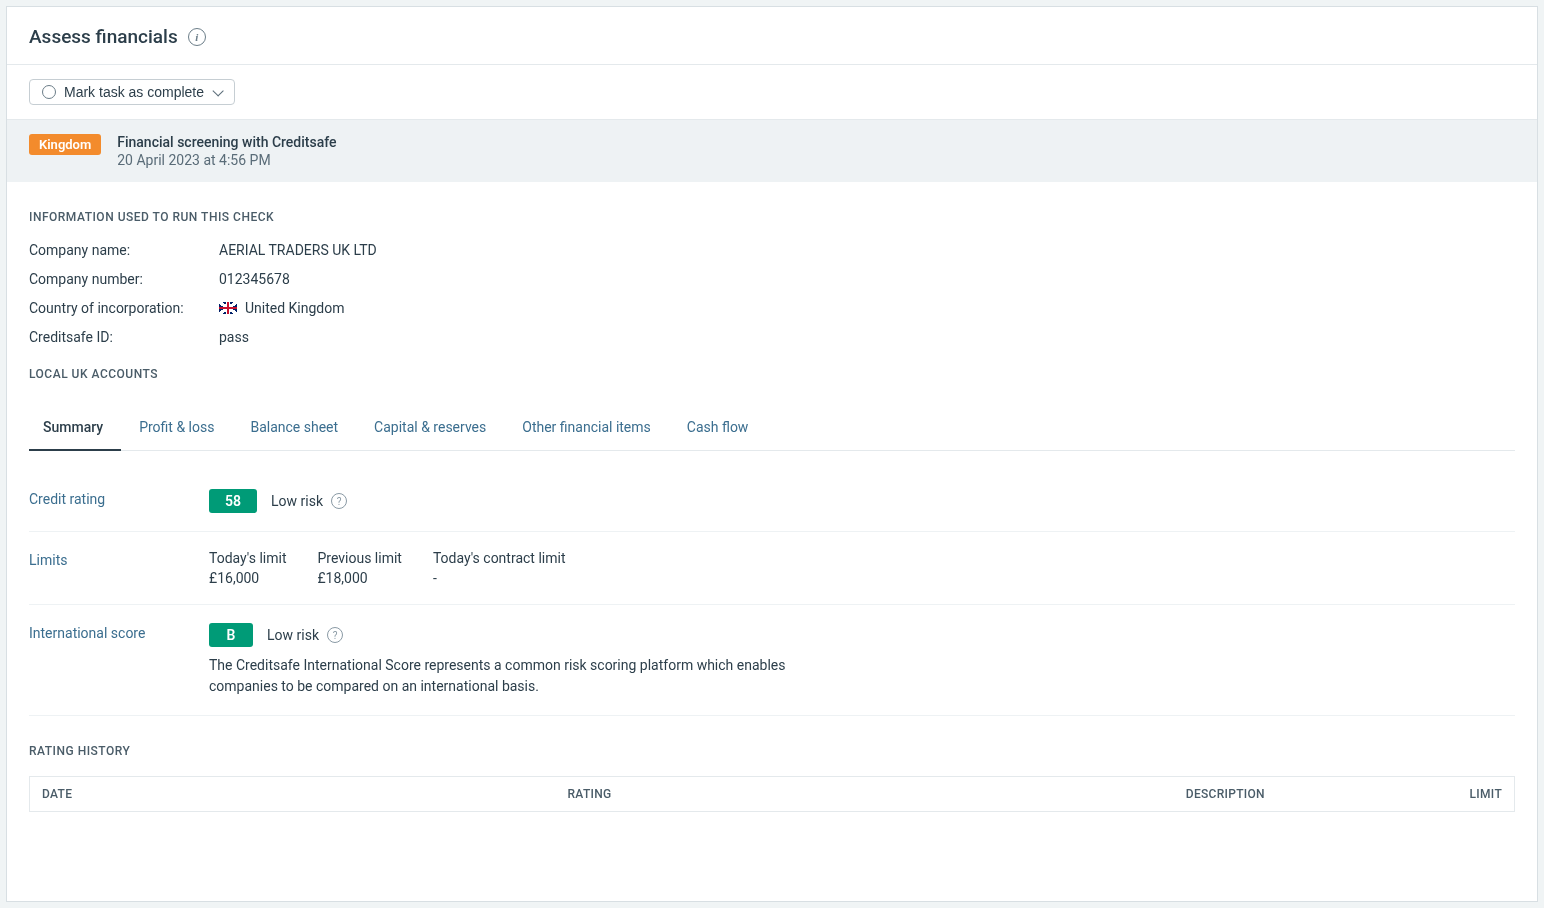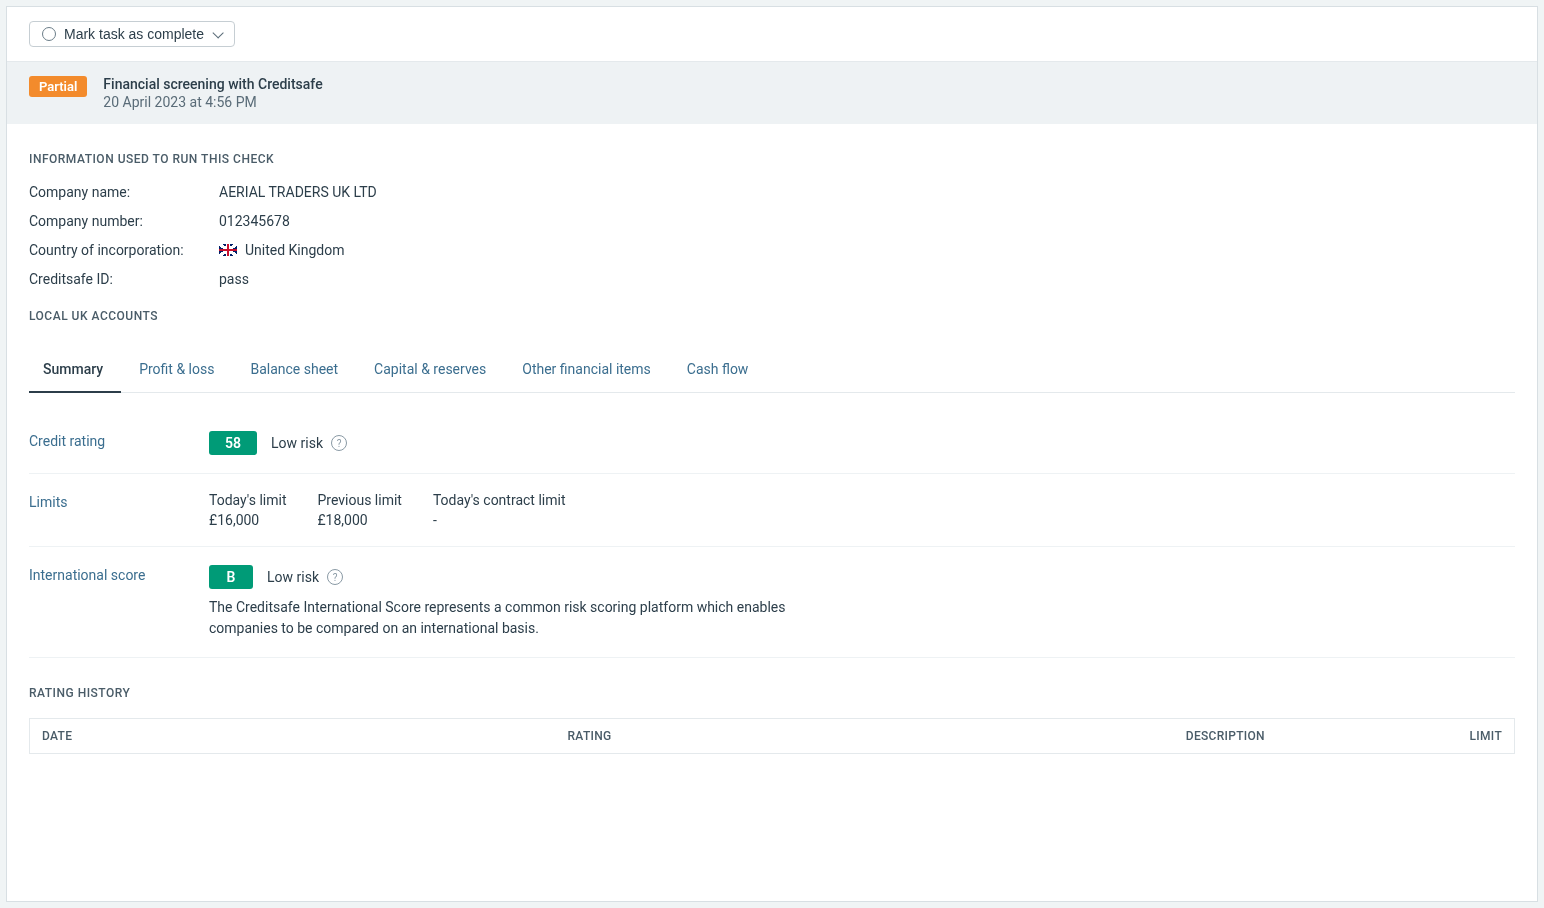--- a/index.html
+++ b/index.html
@@ -294,31 +294,35 @@
     .flex-inline {
       display: inline-flex;
       align-items: center;
     }
   </style>
 </head>
 <body>
 
 <div class="window">
 
+  <div class="header">
+    <h1>Assess financials</h1>
+    <span class="info-icon">i</span>
+  </div>
 
   <div class="toolbar">
     <button class="btn">
       <span class="radio-icon"></span>
       <span>Mark task as complete</span>
       <span class="chevron-down"></span>
     </button>
   </div>
 
   <div class="status-bar">
-    <span class="badge">Partial</span>
+    <span class="badge">Kingdom</span>
     <div class="status-info">
       <div class="title">Financial screening with Creditsafe</div>
       <div class="date">20 April 2023 at 4:56 PM</div>
     </div>
   </div>
 
   <div class="content">
 
     <div class="section-label">INFORMATION USED TO RUN THIS CHECK</div>
 

